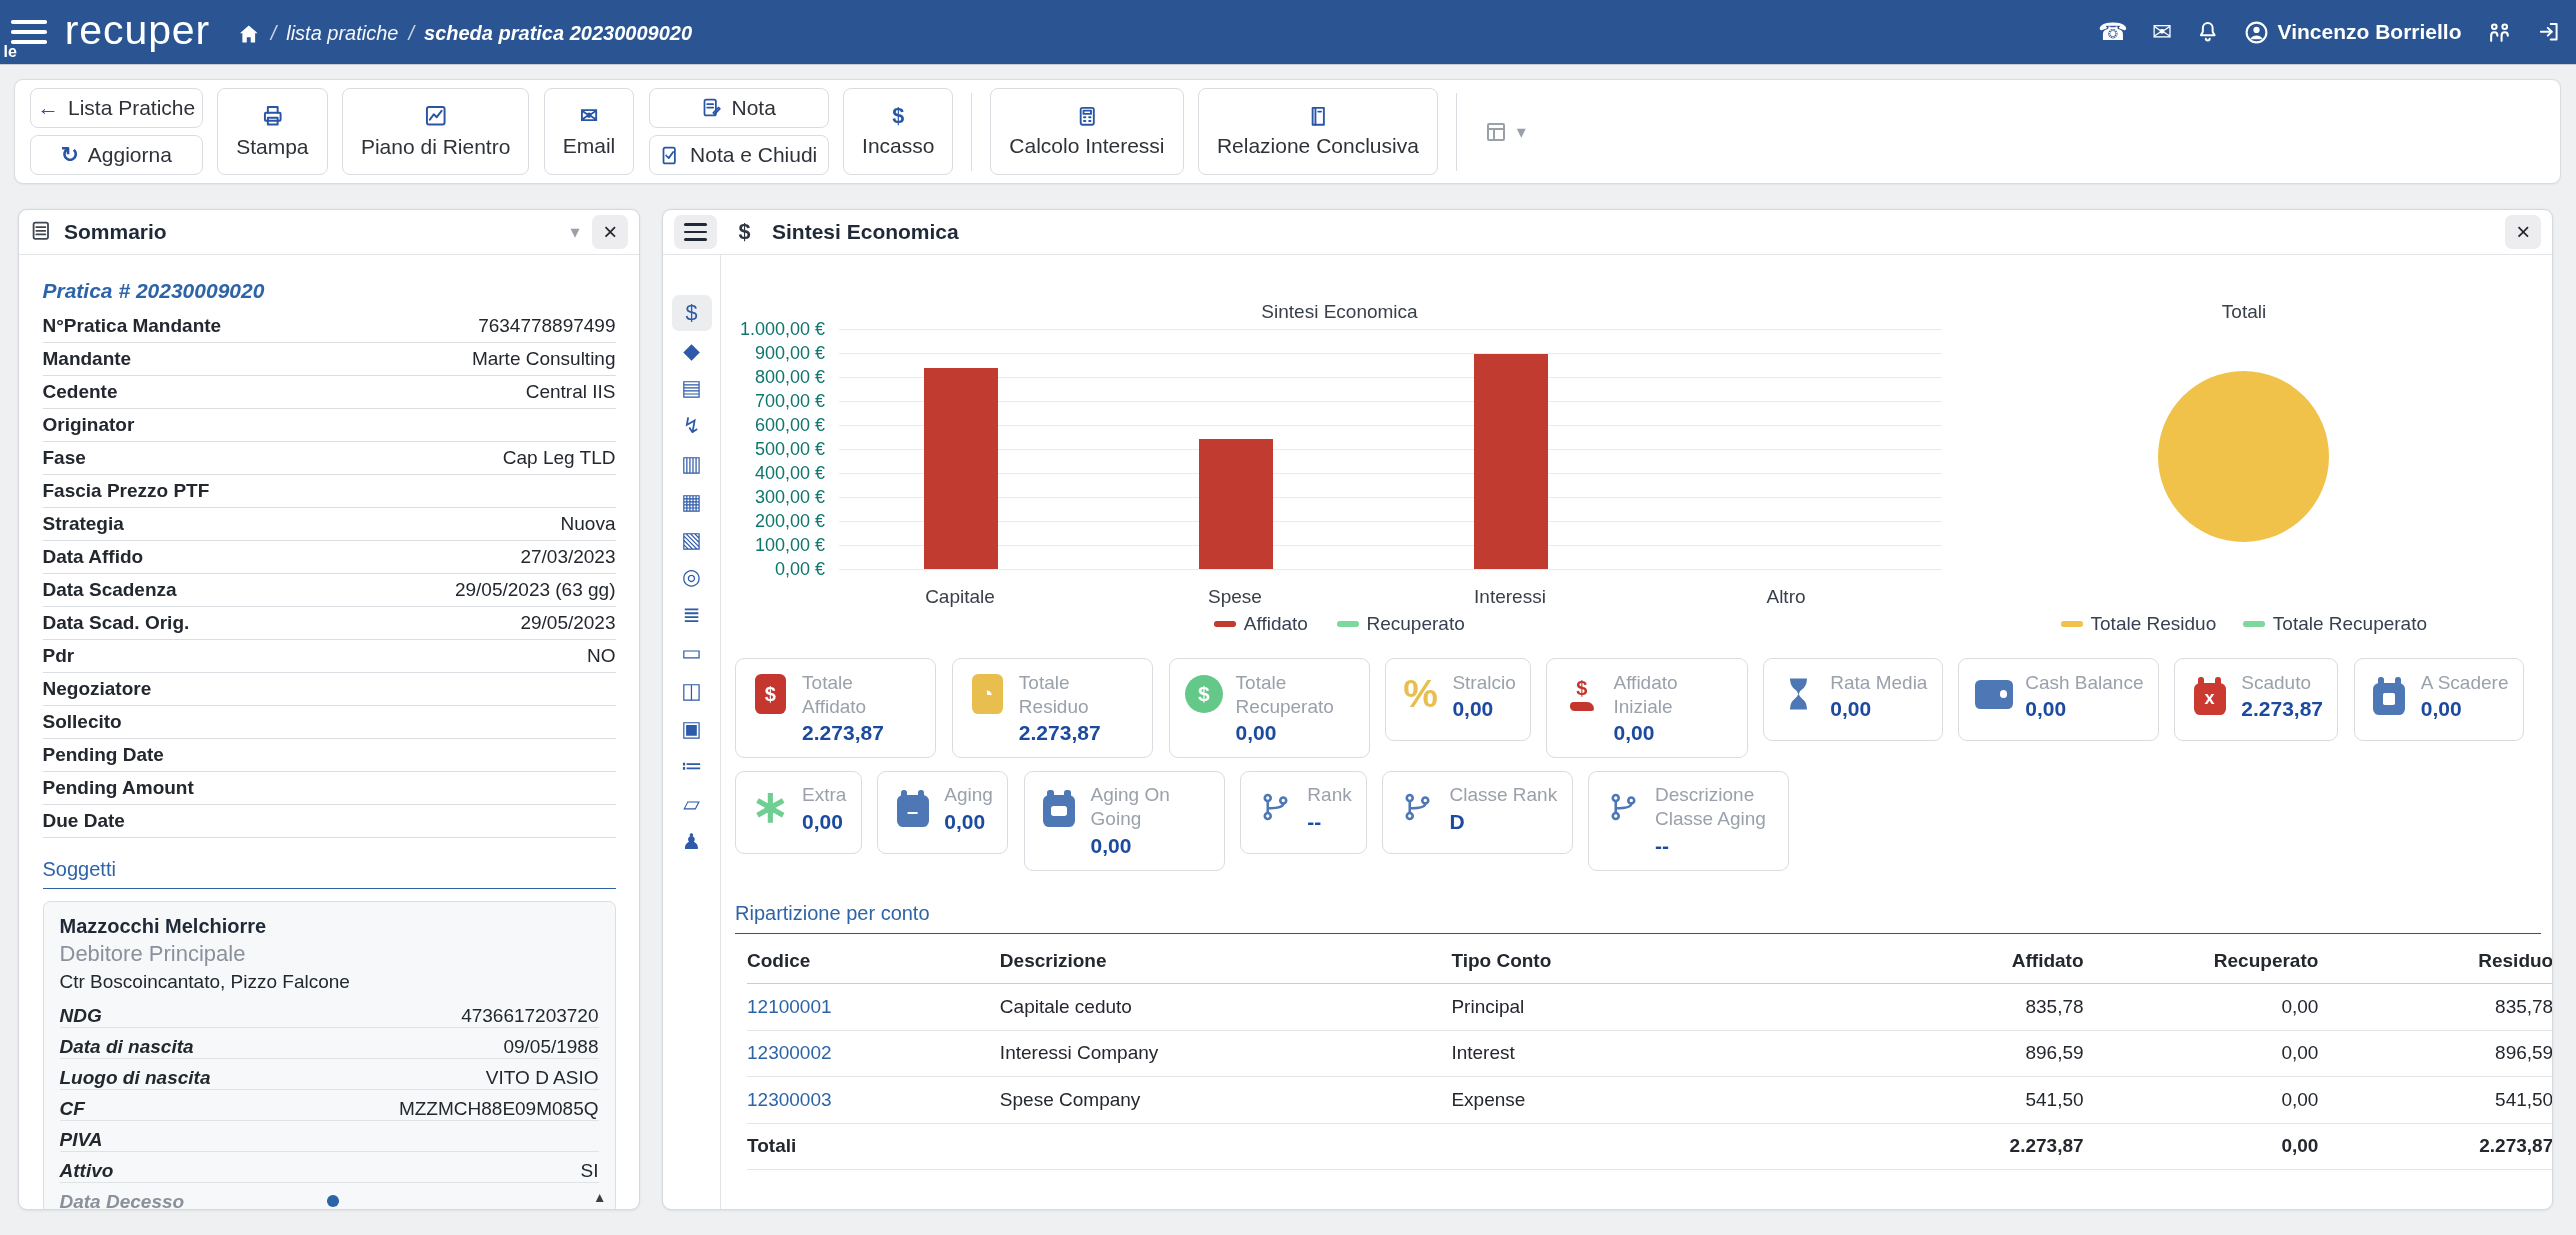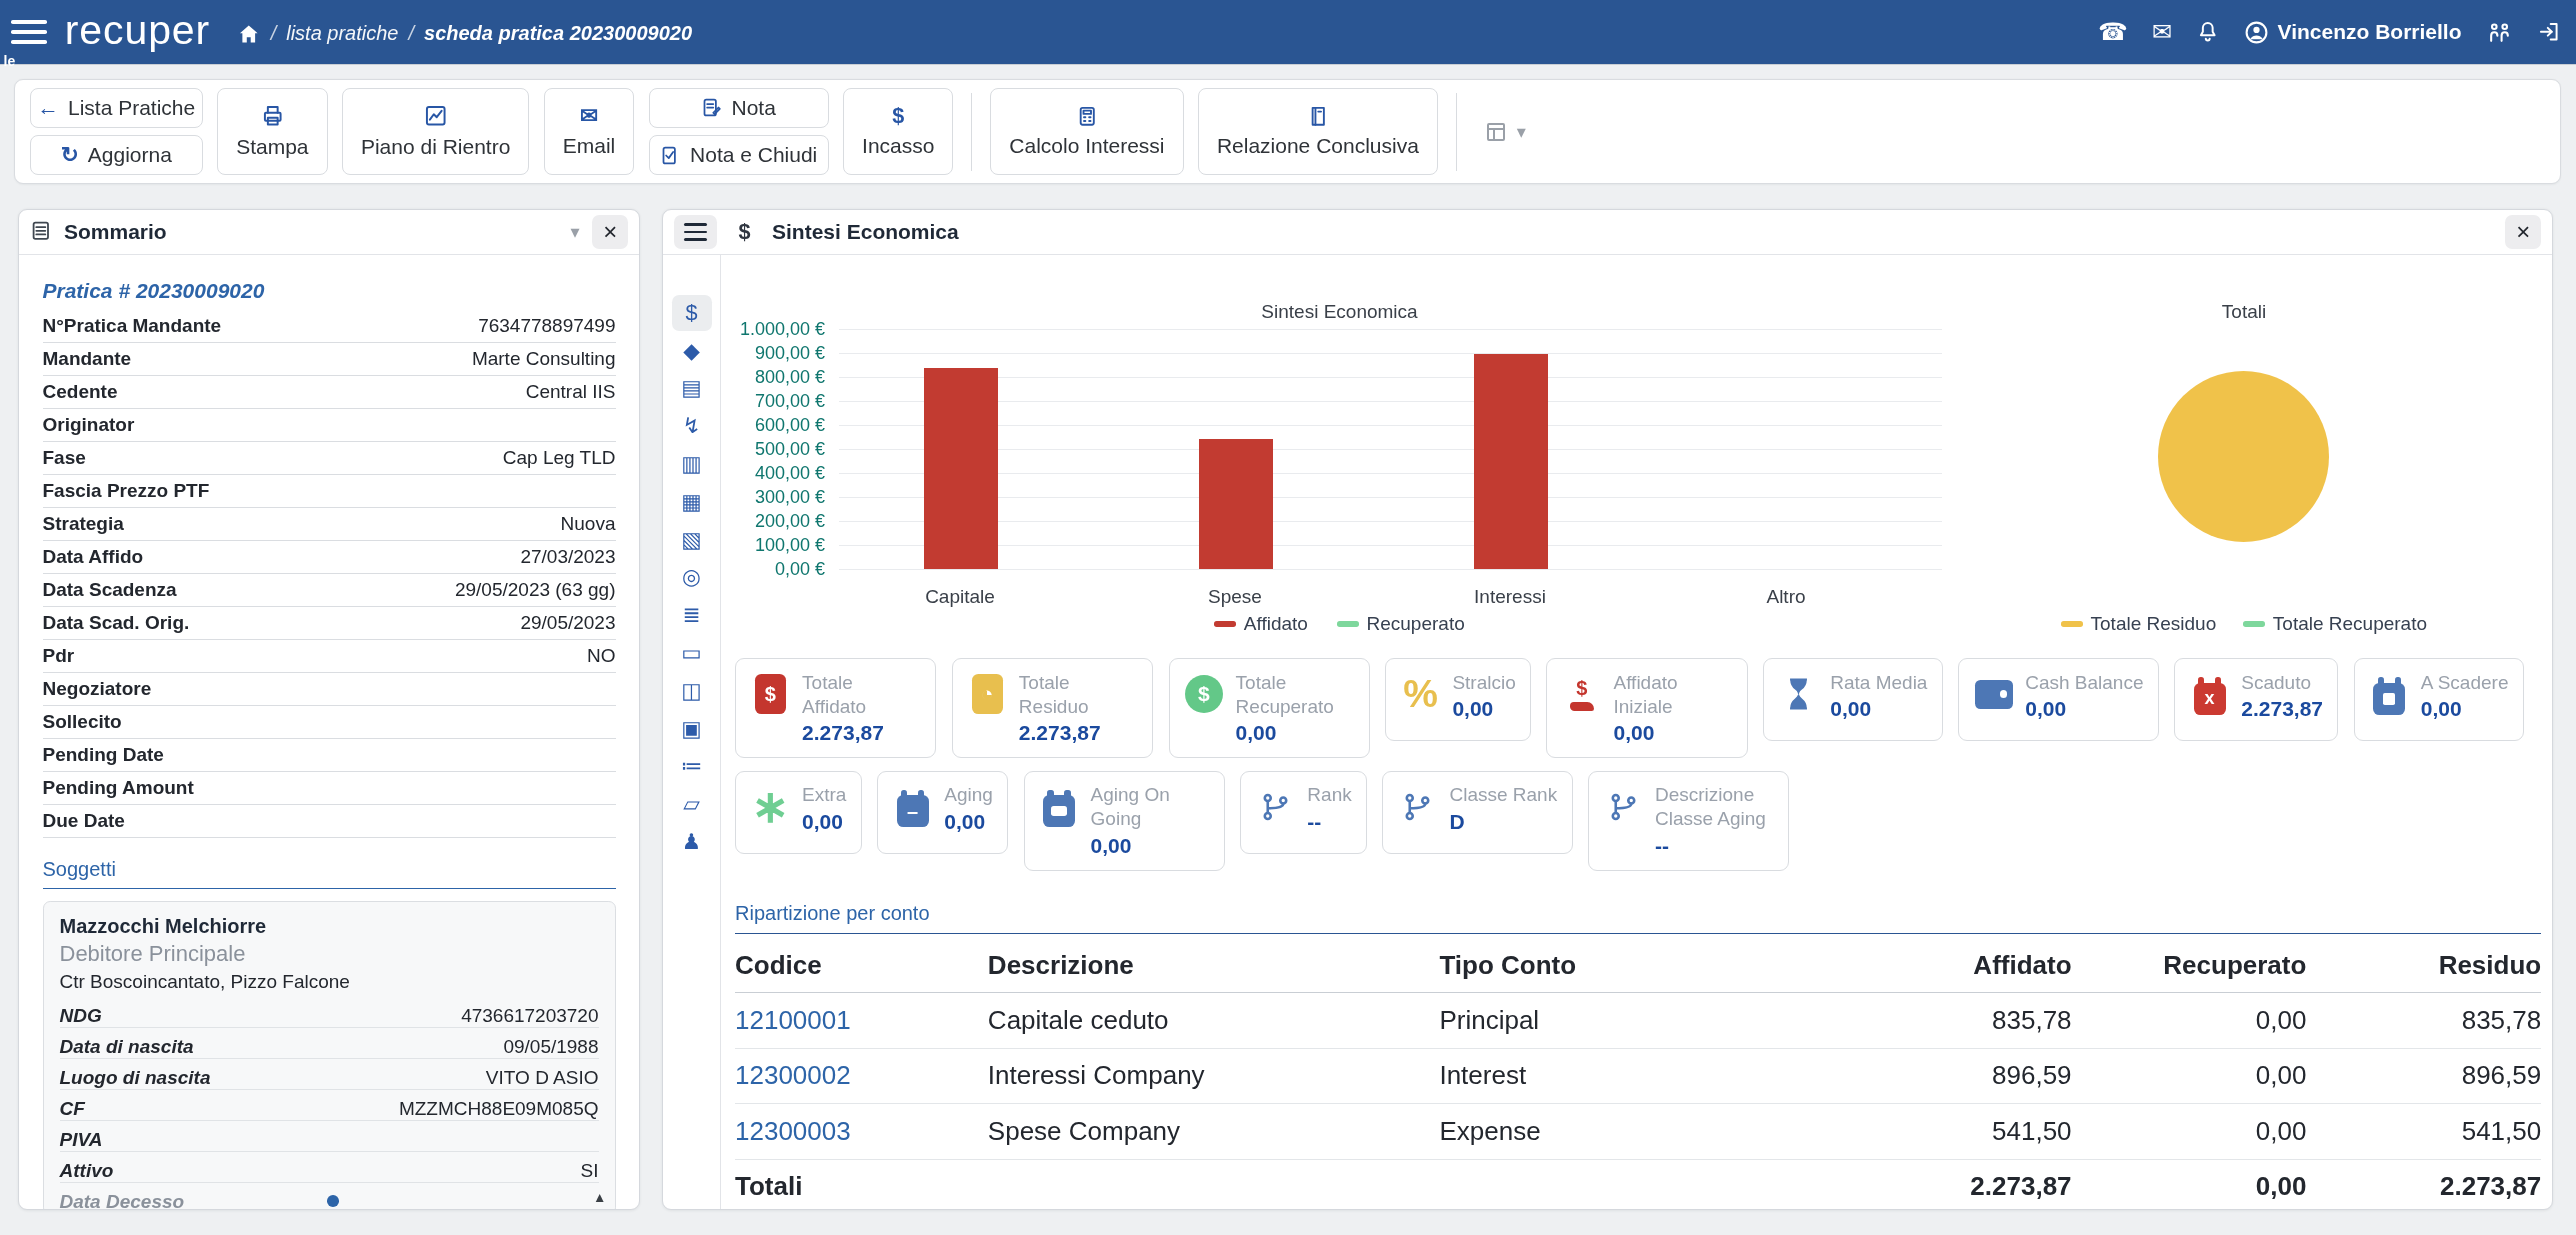--- a/index.html
+++ b/index.html
@@ -4,21 +4,21 @@
 <style>
   * { box-sizing: border-box; margin: 0; padding: 0; }
   html,body { width:2576px; height:1236px; overflow:hidden; background:#eef0f2;
     font-family:"Liberation Sans", sans-serif; color:#23272e; position:relative; }
 
   
   .topbar { position:absolute; left:0; top:0; width:2576px; height:65px; background:#2a5592;
     display:flex; align-items:center; padding:0 16px 0 10.8px; color:#fff; border-bottom:1.8px solid #c9ced4;}
   .hamb { width:36px; height:36px; display:flex; flex-direction:column; justify-content:center; gap:6.3px; cursor:pointer;}
   .hamb i { display:block; height:3.6px; border-radius:1.8px; background:#fff; }
-  .sidebar-frag { position:absolute; left:3.6px; top:53px; font-size:14px; font-weight:bold; color:#fff;}
+  .sidebar-frag { position:absolute; left:3.6px; top:43px; font-size:16px; font-weight:bold; color:#fff;}
   .logo { font-size:41px; font-weight:400; letter-spacing:0.9px; margin:0 27px 3.6px 18px; }
   .crumb { display:flex; align-items:center; gap:10px; font-size:20px; font-style:italic; margin-top:3.6px;}
   .crumb .sep { opacity:.75; }
   .crumb .c1 { opacity:.95; }
   .crumb .c2 { font-weight:bold; }
   .tb-right { margin-left:auto; display:flex; align-items:center; gap:24px; }
   .tb-ic { color:#fff; font-size:24px; line-height:1; display:flex; align-items:center; cursor:pointer;}
   .tb-user { display:flex; align-items:center; gap:9px; font-size:21px; font-weight:bold; cursor:pointer;}
   svg.lin { fill:none; stroke:currentColor; stroke-width:2; stroke-linecap:round; stroke-linejoin:round; }
 
@@ -133,21 +133,21 @@
   .pins::after { content:""; position:absolute; left:17px; top:0; width:6.3px; height:10px; border-radius:2.7px; background:inherit; }
   .ic-calx::after { content:"x"; font-size:18px; }
   .ic-calsq::after { content:""; width:11.7px; height:11.7px; background:#fff; border-radius:1.8px; }
   .ic-calmin::after { content:"\2013"; font-size:20px; }
   .ic-calbox::after { content:""; width:16px; height:10px; background:#fff; border-radius:2.7px; }
   .ic-ast::after { content:"\2217"; font-size:45px; font-weight:800; }
 
   
   .tablezone { margin-top:31px; }
   .tz-head { color:#2d64a8; font-size:20px; border-bottom:1.8px solid #2a5592; padding-bottom:8px; }
-  table.conti { width:100%; border-collapse:collapse; font-size:26px; }
+  table.conti { width:100%; border-collapse:collapse; font-size:19px;margin-left:12px; }
   .conti th { font-weight:bold; text-align:left; padding:16px 0 11.7px; border-bottom:0.9px solid #c9ced4; }
   .conti td { padding:11.7px 0; border-bottom:0.9px solid #e3e6e9; }
   .conti .num { text-align:right; }
   .conti .code { color:#2d64a8; cursor:pointer; }
   .conti .tot td { font-weight:bold; }
 </style>
 </head>
 <body>
 
 <div class="topbar">

